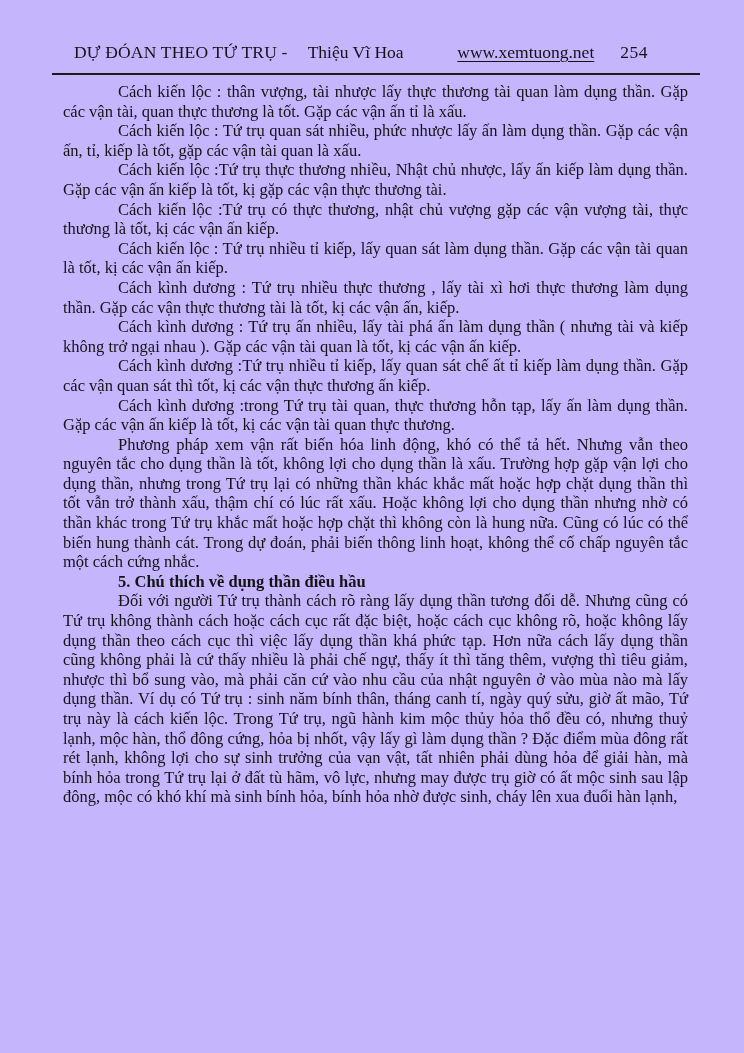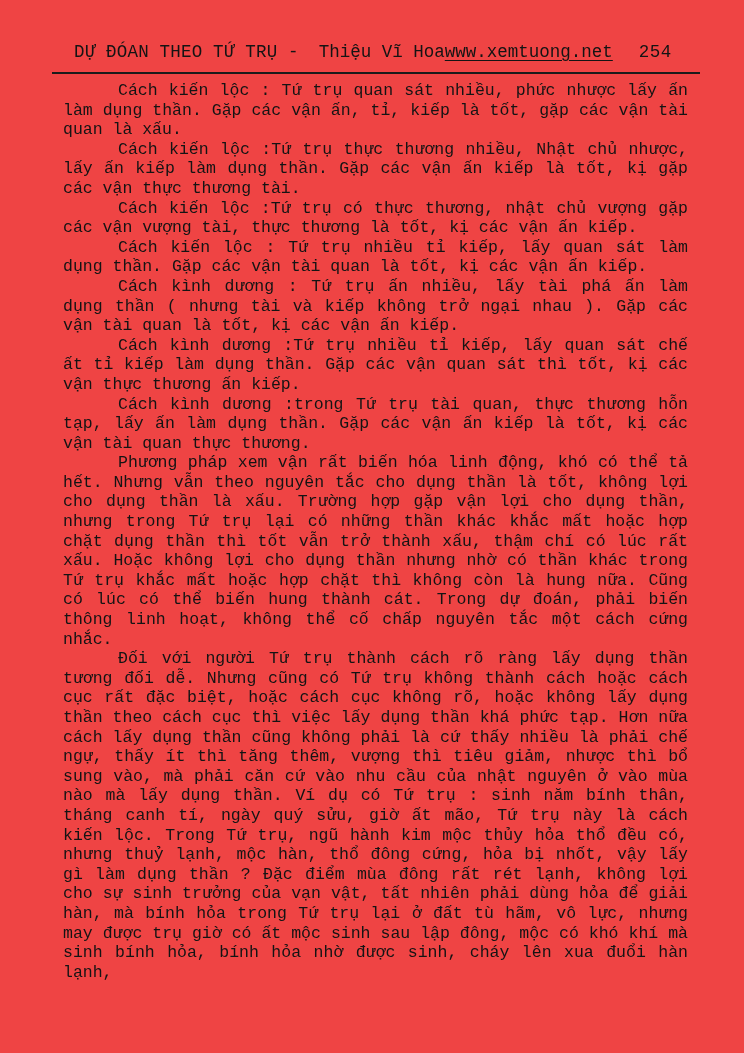--- a/index.html
+++ b/index.html
@@ -5,23 +5,23 @@
   html, body {
     margin: 0;
     padding: 0;
     background: #ffffff;
   }
   .page {
     position: relative;
     width: 744px;
     height: 1053px;
     margin: 0 auto;
-    background: #ef4444;
+    background: #c4b5fd;
     overflow: hidden;
-    font-family: Liberation Mono, monospace;
+    font-family: Liberation Serif, serif;
     color: #141414;
     box-sizing: border-box;
   }
   .page-header {
     display: flex;
     align-items: baseline;
     padding: 42px 96px 0 74px;
     font-size: 17.5px;
     white-space: nowrap;
   }
@@ -72,24 +72,27 @@
   <div class="page-header">
     <span class="book-title">DỰ ĐÓAN THEO TỨ TRỤ -</span>
     <span class="author-name">Thiệu Vĩ  Hoa</span>
     <span class="website-link">www.xemtuong.net</span>
     <span class="page-number">254</span>
   </div>
 
   <hr class="header-divider">
 
   <div class="content">
+    <p>Cách kiến lộc : thân vượng, tài nhược  lấy thực thương tài quan làm dụng thần. Gặp các vận tài, quan thực  thương là tốt. Gặp các vận ấn tỉ là xấu.</p>
     <p>Cách kiến lộc : Tứ trụ quan sát nhiều, phức nhược lấy ấn làm dụng thần. Gặp các vận ấn, tỉ, kiếp là tốt, gặp các vận tài quan là xấu.</p>
     <p>Cách kiến lộc :Tứ trụ thực thương nhiều, Nhật chủ nhược,  lấy ấn kiếp làm dụng thần. Gặp các vận ấn kiếp là tốt, kị gặp các vận thực thương tài.</p>
     <p>Cách kiến lộc :Tứ trụ có thực thương, nhật chủ vượng gặp các vận vượng tài, thực thương là tốt, kị các vận ấn kiếp.</p>
     <p>Cách kiến lộc : Tứ trụ nhiều tỉ kiếp, lấy quan sát làm dụng thần. Gặp các vận tài quan là tốt, kị các vận ấn kiếp.</p>
+    <p>Cách kình dương : Tứ trụ nhiều  thực thương , lấy tài xì hơi thực thương làm dụng thần. Gặp các vận thực thương tài là tốt, kị các vận ấn, kiếp.</p>
     <p>Cách kình dương : Tứ trụ ấn nhiều, lấy tài phá ấn làm dụng thần ( nhưng tài và kiếp không trở ngại  nhau ). Gặp các vận tài quan là tốt, kị các vận ấn kiếp.</p>
     <p>Cách kình dương :Tứ trụ nhiều tỉ kiếp, lấy quan sát chế ất tỉ kiếp làm dụng thần. Gặp các vận quan sát thì tốt, kị các vận thực thương ấn kiếp.</p>
     <p>Cách kình dương :trong Tứ trụ tài quan, thực thương hỗn tạp, lấy ấn làm dụng thần. Gặp các vận ấn kiếp là tốt, kị các vận tài quan thực thương.</p>
     <p>Phương pháp xem vận rất biến hóa linh động, khó có thể tả hết. Nhưng vẫn theo nguyên tắc cho dụng thần là tốt, không lợi cho dụng thần là xấu. Trường hợp gặp vận lợi cho dụng thần, nhưng trong Tứ trụ lại có những thần khác  khắc mất hoặc hợp  chặt dụng thần thì tốt vẫn trở thành xấu, thậm chí có lúc rất xấu. Hoặc không lợi cho dụng thần nhưng nhờ có thần khác trong Tứ trụ khắc mất hoặc hợp chặt thì không còn là hung nữa. Cũng có lúc có thể biến hung thành cát. Trong dự đoán, phải biến thông linh hoạt, không thể cố chấp nguyên tắc một cách cứng nhắc.</p>
+    <p class="section-heading">5. Chú thích về dụng thần điều hầu</p>
     <p>Đối với người Tứ trụ thành cách rõ ràng lấy dụng thần tương đối dễ. Nhưng cũng có Tứ trụ không thành cách hoặc cách cục rất đặc biệt, hoặc cách  cục không rõ, hoặc không lấy dụng thần theo cách cục thì việc lấy dụng thần khá phức tạp. Hơn nữa cách lấy dụng thần cũng không phải là cứ thấy nhiều là phải chế ngự, thấy ít thì tăng thêm, vượng thì tiêu giảm, nhược thì bổ sung vào, mà phải căn cứ vào nhu cầu của nhật nguyên ở vào mùa nào mà lấy dụng thần. Ví dụ có Tứ trụ : sinh năm bính thân, tháng canh tí, ngày quý sửu, giờ ất mão, Tứ trụ này là cách kiến lộc. Trong Tứ trụ, ngũ hành kim mộc thủy hỏa thổ đều có, nhưng thuỷ lạnh, mộc hàn, thổ đông cứng, hỏa bị nhốt, vậy lấy gì làm dụng thần ? Đặc điểm mùa đông rất rét lạnh, không lợi cho sự sinh trưởng của vạn vật, tất nhiên phải dùng hỏa để giải hàn, mà bính hỏa trong Tứ trụ lại ở đất tù hãm, vô lực, nhưng may được trụ giờ có ất mộc sinh sau lập đông, mộc có khó khí mà sinh bính hỏa, bính hỏa nhờ được sinh, cháy lên xua đuổi hàn lạnh,</p>
   </div>
 
 </div>
 
 </body></html>

